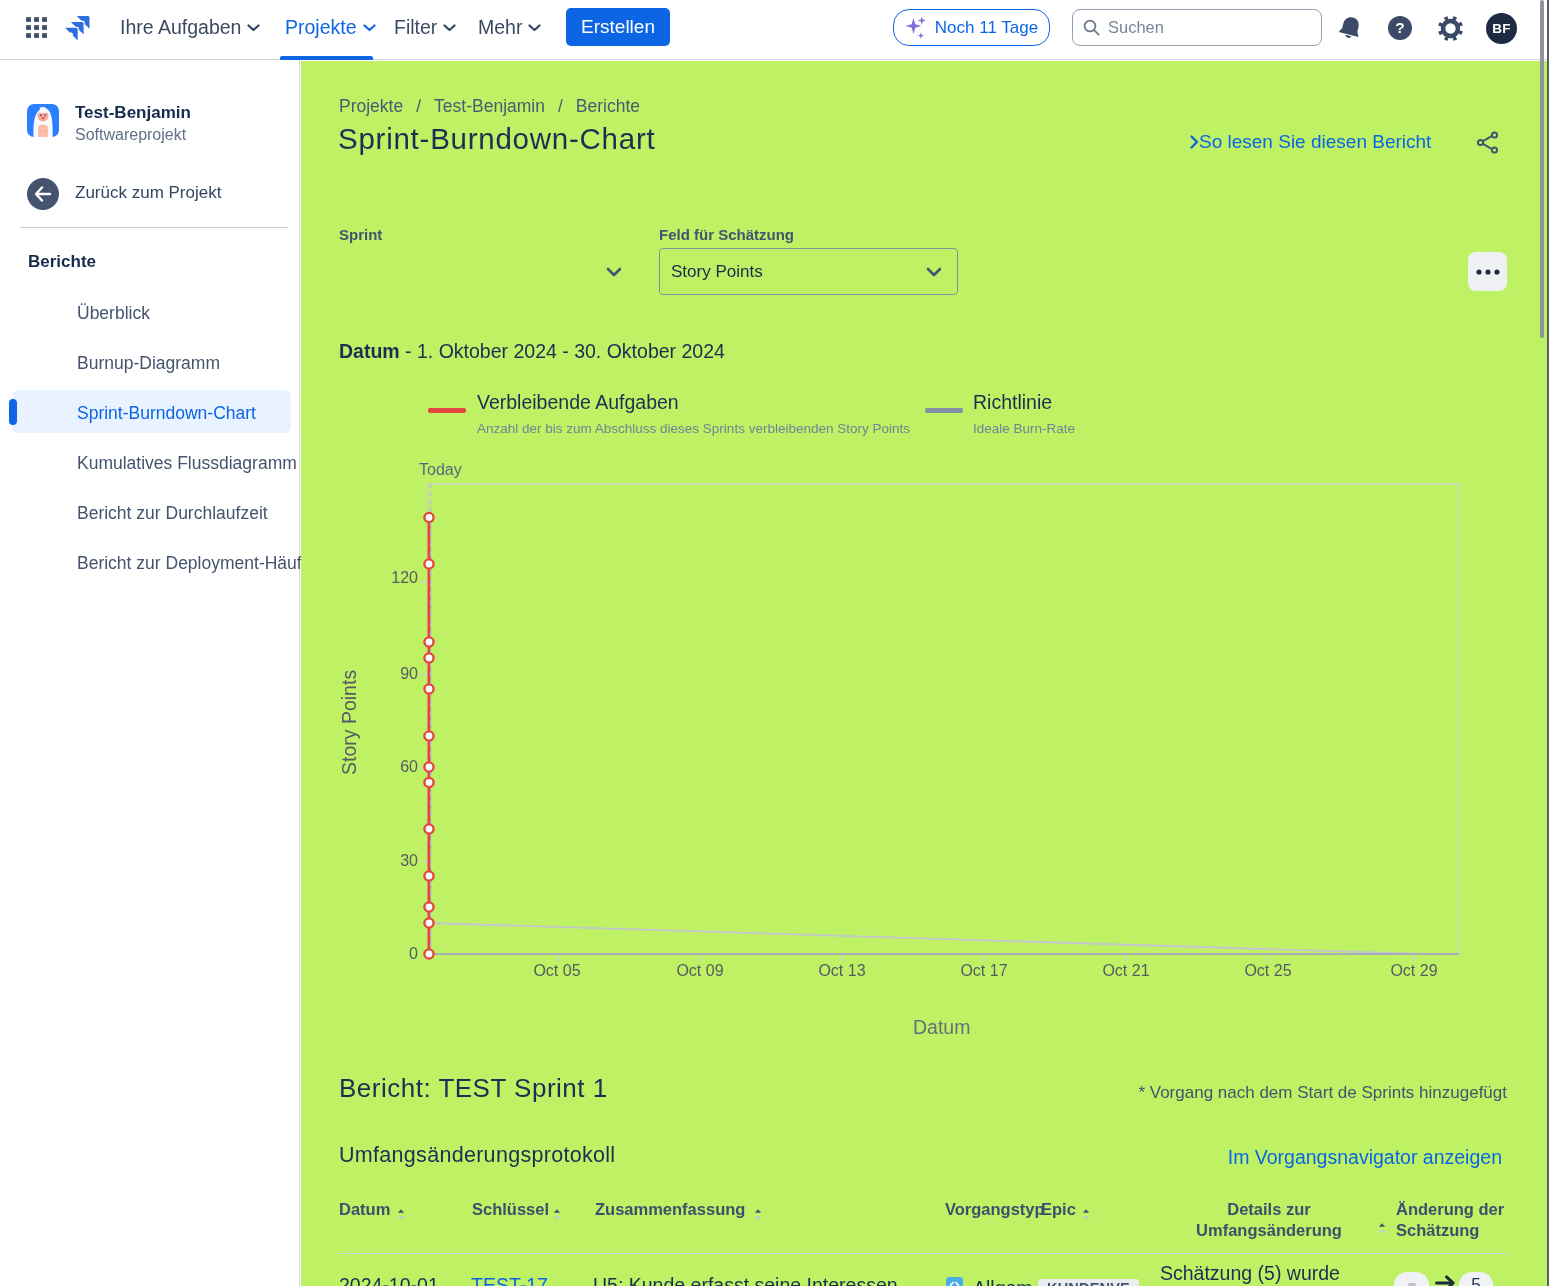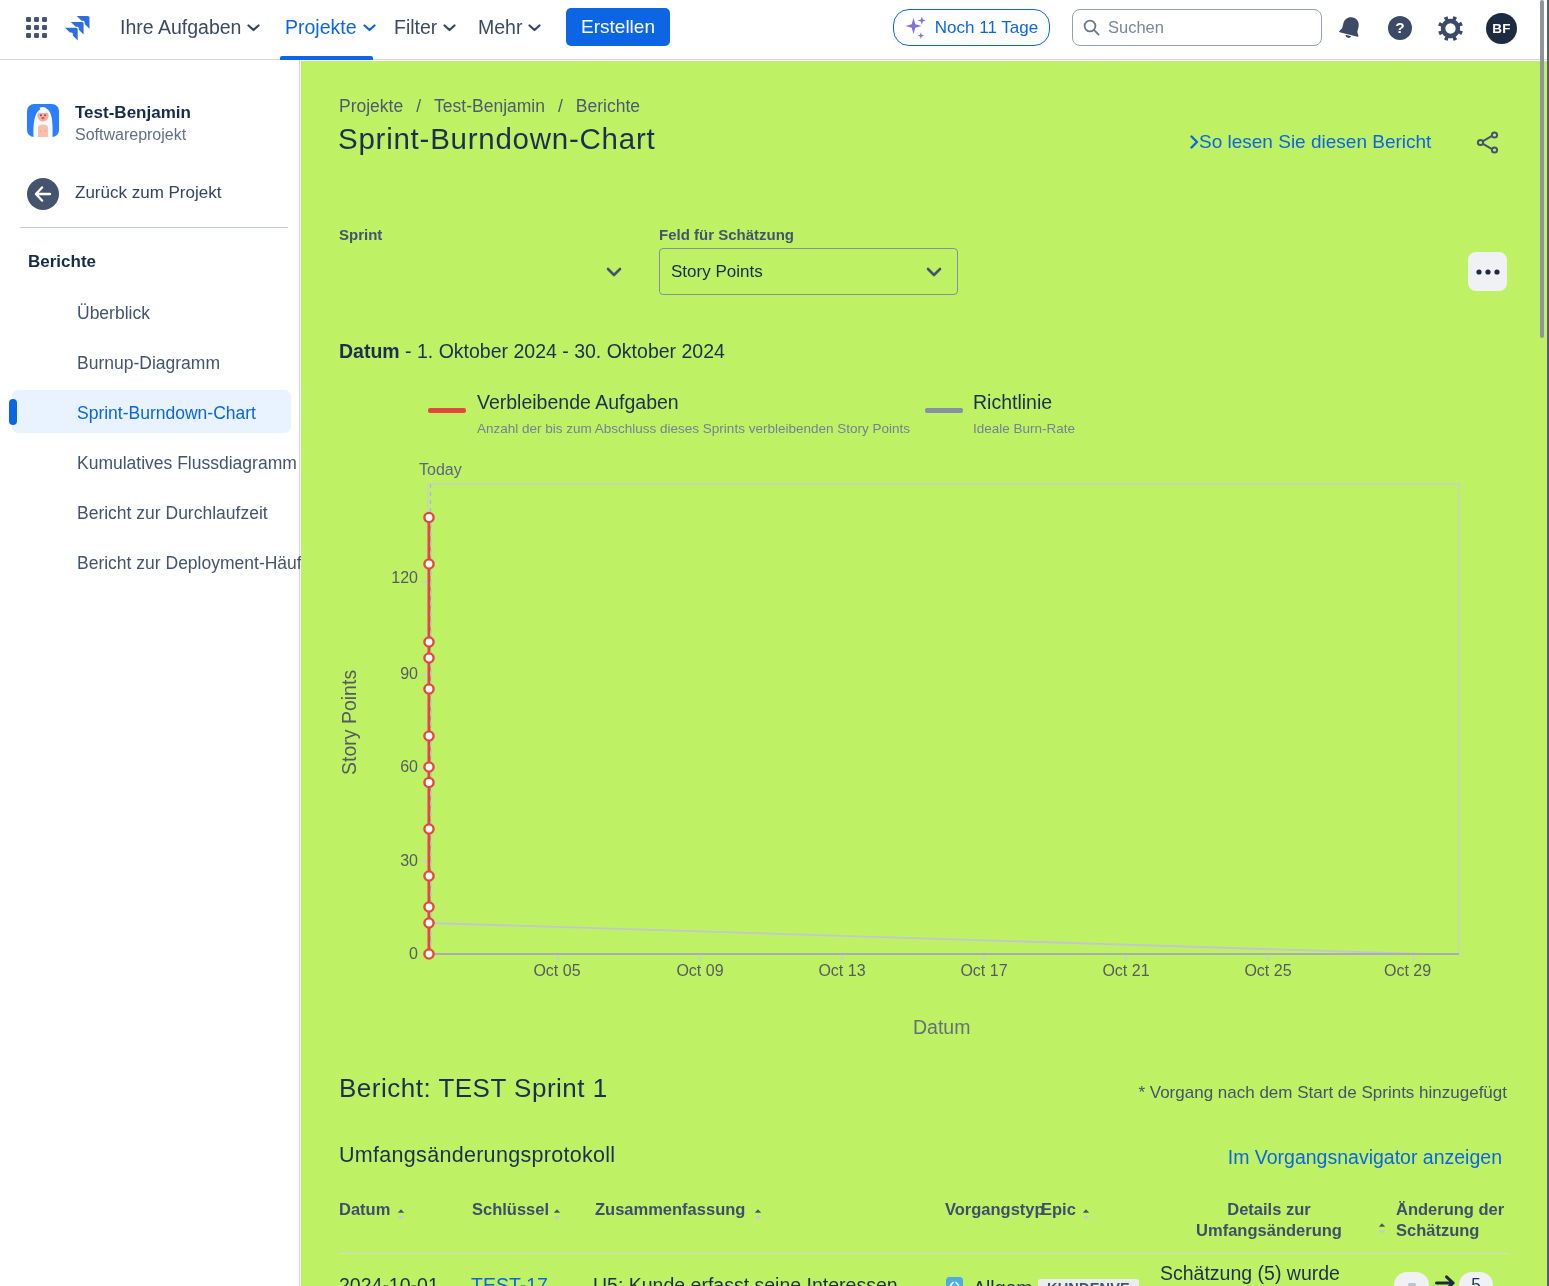--- a/index.html
+++ b/index.html
@@ -249,21 +249,21 @@
   <div class="tick" style="left:84px;top:791px;width:33px;text-align:right">30</div>
   <div class="tick" style="left:84px;top:884px;width:33px;text-align:right">0</div>
   <div class="tick" style="left:37px;top:714px;transform:rotate(-90deg);transform-origin:0 0;font-size:19.5px">Story Points</div>
 
   <div class="tick" style="left:226px;top:901px;width:60px;text-align:center">Oct 05</div>
   <div class="tick" style="left:369px;top:901px;width:60px;text-align:center">Oct 09</div>
   <div class="tick" style="left:511px;top:901px;width:60px;text-align:center">Oct 13</div>
   <div class="tick" style="left:653px;top:901px;width:60px;text-align:center">Oct 17</div>
   <div class="tick" style="left:795px;top:901px;width:60px;text-align:center">Oct 21</div>
   <div class="tick" style="left:937px;top:901px;width:60px;text-align:center">Oct 25</div>
-  <div class="tick" style="left:1083px;top:901px;width:60px;">Oct 29</div>
+  <div class="tick" style="left:1083px;top:901px;width:60px;text-align:center">Oct 29</div>
   <div class="tick" style="left:612px;top:955px;font-size:19.5px;color:#66707A">Datum</div>
 
   <div class="abs" style="left:38px;top:1012px;font-size:26px;color:#1C2F52;letter-spacing:.5px">Bericht: TEST Sprint 1</div>
   <div class="abs" style="right:42px;top:1022px;font-size:17px;color:#44546F">* Vorgang nach dem Start de Sprints hinzugefügt</div>
   <div class="abs" style="left:38px;top:1082px;font-size:21.5px;color:#1C2F52;letter-spacing:.3px">Umfangsänderungsprotokoll</div>
   <div class="abs" style="right:47px;top:1085px;font-size:19.5px;color:#0C66E4">Im Vorgangsnavigator anzeigen</div>
 
   <div class="th" style="left:38px;top:1141px">Datum</div>
   <div class="th" style="left:171px;top:1141px">Schlüssel</div>
   <div class="th" style="left:294px;top:1141px">Zusammenfassung</div>

